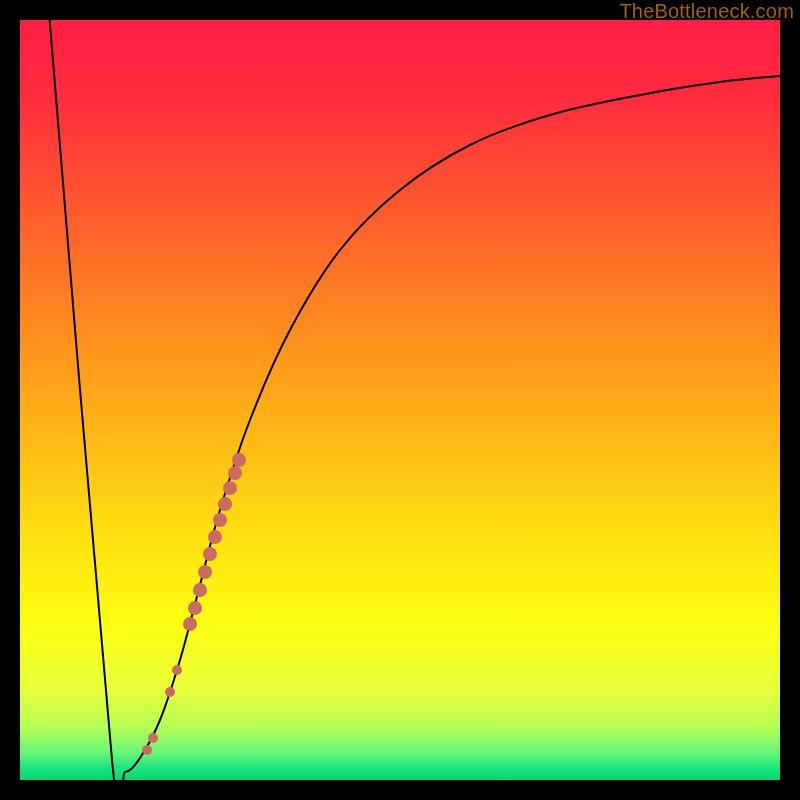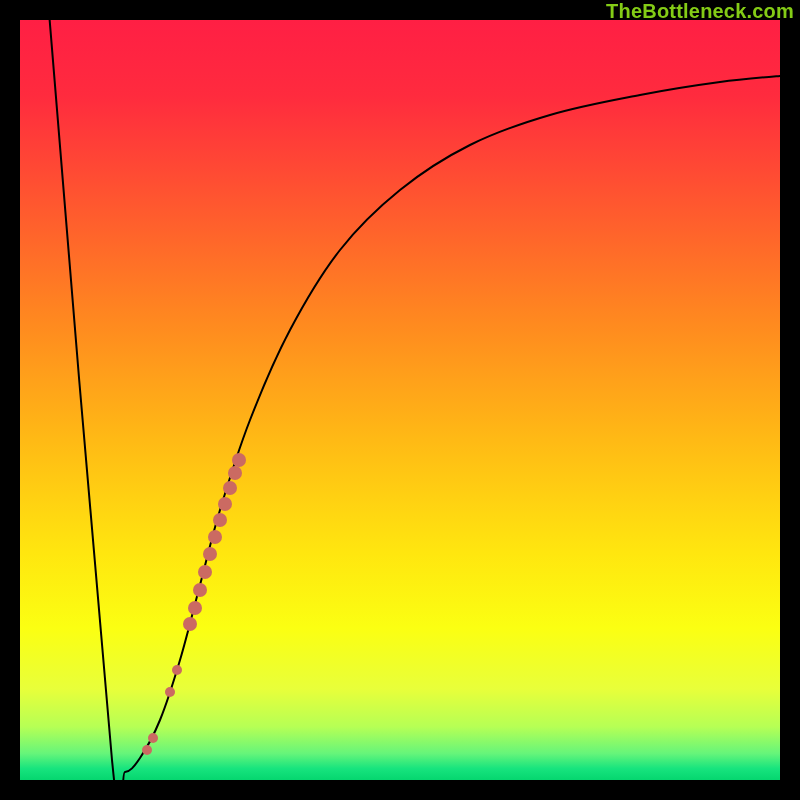--- a/index.html
+++ b/index.html
@@ -25,22 +25,22 @@
     width: 760px;
     height: 760px;
     overflow: hidden;
   }
   .watermark {
     position: absolute;
     top: 0px;
     right: 6px;
     font-family: Arial, Helvetica, sans-serif;
     font-size: 20px;
-    font-weight: 700;
-    color: #84cc16;
+    font-weight: 400;
+    color: #a16207;
     letter-spacing: 0.2px;
     user-select: none;
   }
   svg.curve {
     position: absolute;
     left: 0;
     top: 0;
     width: 100%;
     height: 100%;
     overflow: visible;

